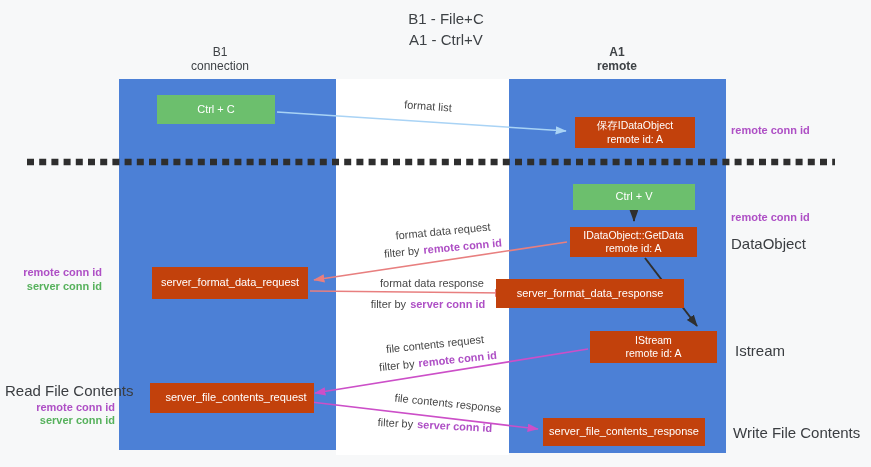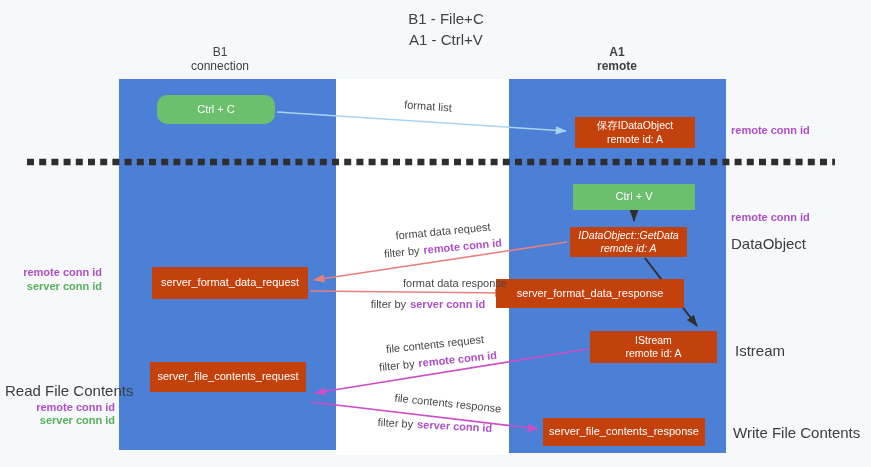--- a/index.html
+++ b/index.html
@@ -17,41 +17,41 @@
   .col{position:absolute;top:79px;width:217px;background:#4C80D6;z-index:0;}
   #col-left{left:119px;height:371px;}
   #col-right{left:509px;height:374px;}
 
   svg.overlay{position:absolute;left:0;top:0;z-index:1;pointer-events:none;}
 
   .node{position:absolute;display:flex;flex-direction:column;align-items:center;justify-content:center;
         color:#ffffff;font-size:11px;line-height:1.25;text-align:center;z-index:2;white-space:nowrap;}
   .green{background:#6CBF6D;}
   .orange{background:#c2410c;}
-  #ctrl-c{left:157px;top:95px;width:118px;height:29px;border-radius:10px;}
+  #ctrl-c{left:157px;top:95px;width:118px;height:29px;}
   #save-ido{left:575px;top:117px;width:120px;height:31px;font-size:10.5px;}
   #ctrl-v{left:573px;top:172px;width:122px;height:26px;margin-top:12px;}
-  #getdata{left:570px;top:227px;width:117px;height:30px;font-size:10.5px;font-style:italic;}
+  #getdata{left:570px;top:227px;width:127px;height:30px;font-size:10.5px;}
   #sfdreq{left:152px;top:267px;width:156px;height:32px;}
   #sfdresp{left:496px;top:279px;width:188px;height:29px;align-items:center;}
   #istream-box{left:590px;top:331px;width:127px;height:32px;font-size:10.5px;}
-  #sfcreq{left:150px;top:362px;width:156px;height:30px;}
+  #sfcreq{left:150px;top:383px;width:156px;height:30px;padding-left:8px;}
   #sfcresp{left:543px;top:418px;width:162px;height:28px;}
 
   .lbl{position:absolute;z-index:3;font-size:11px;color:#474747;white-space:nowrap;}
   .purple{color:#AE4FC5;font-weight:bold;}
   .greentx{color:#56B15C;font-weight:bold;}
   .dark{color:#3a3d41;font-size:15px;}
   .fb{margin-right:4px;}
 
   
   #el-format-list{left:428px;top:100px;transform:translateX(-50%) rotate(4deg);}
   #el-fdr{left:443px;top:225px;transform:translateX(-50%) rotate(-5.5deg);}
   #el-fbr1{left:443px;top:242px;transform:translateX(-50%) rotate(-5.5deg);}
-  #el-fdresp{left:455px;top:277px;transform:translateX(-50%);}
+  #el-fdresp{left:432px;top:277px;transform:translateX(-50%);}
   #el-fbs1{left:428px;top:298px;transform:translateX(-50%);}
   #el-fcr{left:435px;top:338px;transform:translateX(-50%) rotate(-6deg);}
   #el-fbr2{left:438px;top:355px;transform:translateX(-50%) rotate(-6deg);}
   #el-fcresp{left:448px;top:397px;transform:translateX(-50%) rotate(6deg);}
   #el-fbs2{left:435px;top:419px;transform:translateX(-50%) rotate(3deg);}
 
   
   #ann-remote-top{left:731px;top:124px;}
   #ann-remote-mid{left:731px;top:211px;}
   #ann-dataobject{left:731px;top:235px;}

